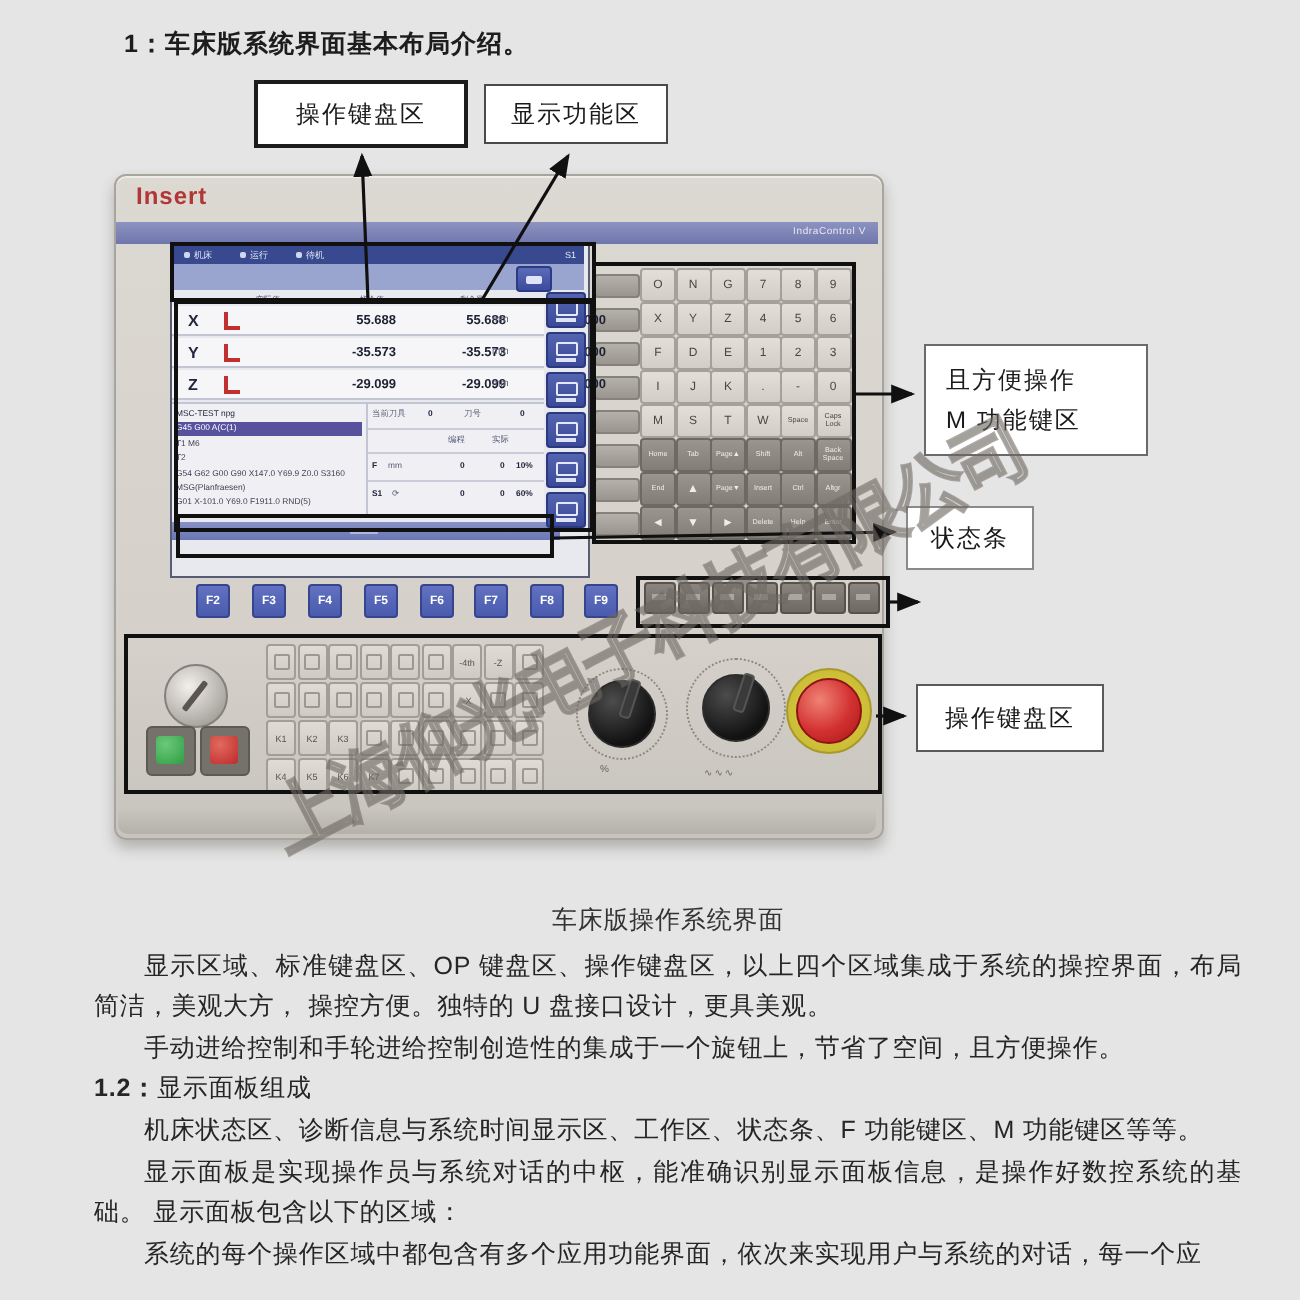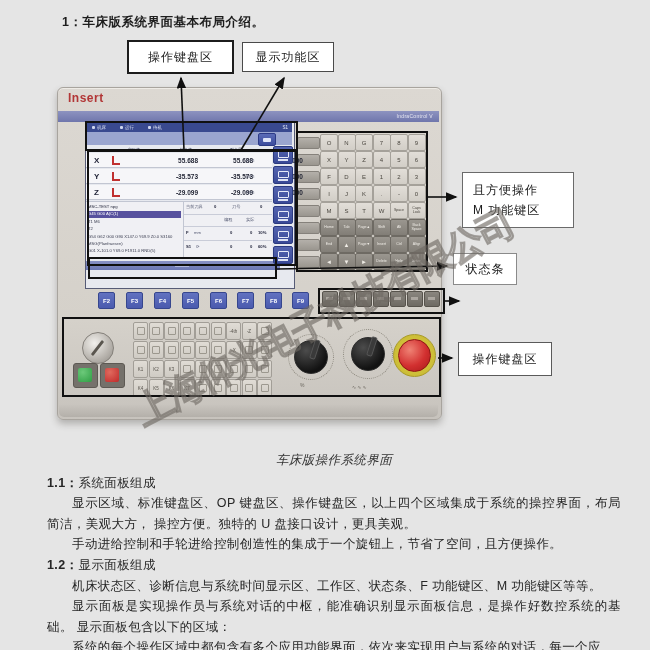--- a/index.html
+++ b/index.html
@@ -3,21 +3,21 @@
 <meta charset="utf-8">
 <style>
   html,body{margin:0;padding:0;background:#fff;}
   .stage{position:relative;width:650px;height:650px;background:#e5e5e5;overflow:hidden;
          font-family:"Liberation Sans","DejaVu Sans",sans-serif;color:#222;}
   .abs{position:absolute;}
 
   
   .doc-heading{left:62px;top:14px;font-size:12.5px;font-weight:600;color:#1d1d1d;letter-spacing:.5px;}
   .doc-block{left:47px;top:450px;width:574px;font-size:12.5px;line-height:20.6px;color:#262626;text-align:justify;letter-spacing:.4px;}
-  .doc-caption{text-align:center;margin:0 0 2px 0;color:#333;font-style:italic;}
+  .doc-caption{text-align:center;margin:0 0 2px 0;color:#333;}
   .sec-title{margin:0;}
   .sec-title b{font-weight:700;}
   .para{margin:0;text-indent:2em;}
 
   
   .callout{background:#fff;display:flex;align-items:center;justify-content:center;
            font-size:12px;color:#1a1a1a;letter-spacing:1px;z-index:11;}
   .c1{left:127px;top:40px;width:103px;height:30px;border:2px solid #1c1c1c;}
   .c2{left:242px;top:42px;width:90px;height:28px;border:1.5px solid #4a4a4a;}
   .c3{left:462px;top:172px;width:100px;height:54px;border:1.5px solid #6a6a6a;
@@ -453,21 +453,20 @@
     <span>且方便操作</span>
     <span>M 功能键区</span>
   </div>
   <div class="abs callout c4">状态条</div>
   <div class="abs callout c6">操作键盘区</div>
 
   <div class="abs watermark">上海仰光电子科技有限公司</div>
 
   <div class="abs doc-block">
     <p class="doc-caption">车床版操作系统界面</p>
-    <p class="sec-title"><b>1.1：</b><span>系统面板组成</span></p>
     <p class="para">显示区域、标准键盘区、OP 键盘区、操作键盘区，以上四个区域集成于系统的操控界面，布局简洁，美观大方， 操控方便。独特的 U 盘接口设计，更具美观。</p>
     <p class="para">手动进给控制和手轮进给控制创造性的集成于一个旋钮上，节省了空间，且方便操作。</p>
     <p class="sec-title"><b>1.2：</b><span>显示面板组成</span></p>
     <p class="para">机床状态区、诊断信息与系统时间显示区、工作区、状态条、F 功能键区、M 功能键区等等。</p>
     <p class="para">显示面板是实现操作员与系统对话的中枢，能准确识别显示面板信息，是操作好数控系统的基础。 显示面板包含以下的区域：</p>
     <p class="para">系统的每个操作区域中都包含有多个应用功能界面，依次来实现用户与系统的对话，每一个应</p>
   </div>
 
 </div>
 

